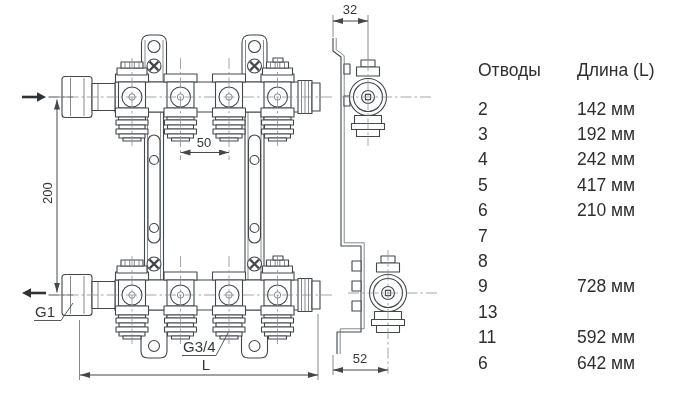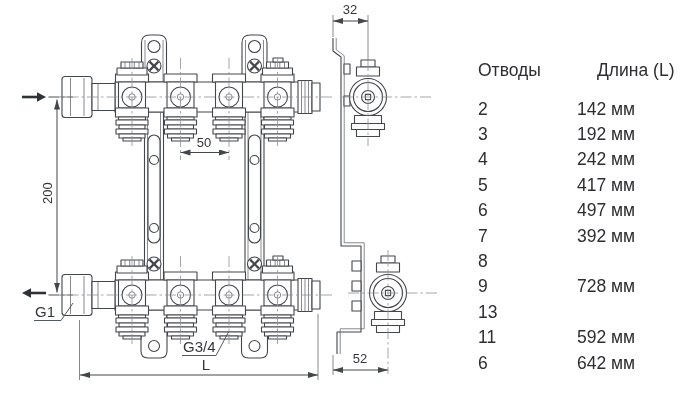--- a/index.html
+++ b/index.html
@@ -14,21 +14,21 @@
   .ul{stroke:#42474c;stroke-width:.9;fill:none;}
   .x{stroke:#42474c;stroke-width:2.2;}
   .aw{fill:#2f3337;stroke:none;}
   .thick{stroke:#2f3337;stroke-width:2.6;}
   svg text{fill:#33373a;}
   .dimtxt{font-family:"Liberation Sans",sans-serif;font-size:13px;}
   .lbltxt{font-family:"Liberation Sans",sans-serif;font-size:15px;}
   
   .spec{position:absolute;left:478px;top:60px;width:216px;color:#2c2e30;
         font-size:17.5px;line-height:20px;}
-  .spec-header{display:grid;grid-template-columns:99px 1fr;gap:20px;}
+  .spec-header{display:grid;grid-template-columns:99px 1fr;}
   .spec-rows{margin-top:16px;}
   .spec-row{display:grid;grid-template-columns:99px 1fr;height:25.4px;align-items:center;}
 </style>
 </head>
 <body>
 
 <div class="stage">
 
   <svg width="460" height="400" viewBox="0 0 460 400">
     <defs>
@@ -218,25 +218,24 @@
       <div class="spec-row">
         <span>4</span>
         <span>242 мм</span>
       </div>
       <div class="spec-row">
         <span>5</span>
         <span>417 мм</span>
       </div>
       <div class="spec-row">
         <span>6</span>
-        <span>497 мм</span>
+        <span>210 мм</span>
       </div>
       <div class="spec-row">
         <span>7</span>
-        <span>392 мм</span>
       </div>
       <div class="spec-row">
         <span>8</span>
       </div>
       <div class="spec-row">
         <span>9</span>
         <span>728 мм</span>
       </div>
       <div class="spec-row">
         <span>13</span>

